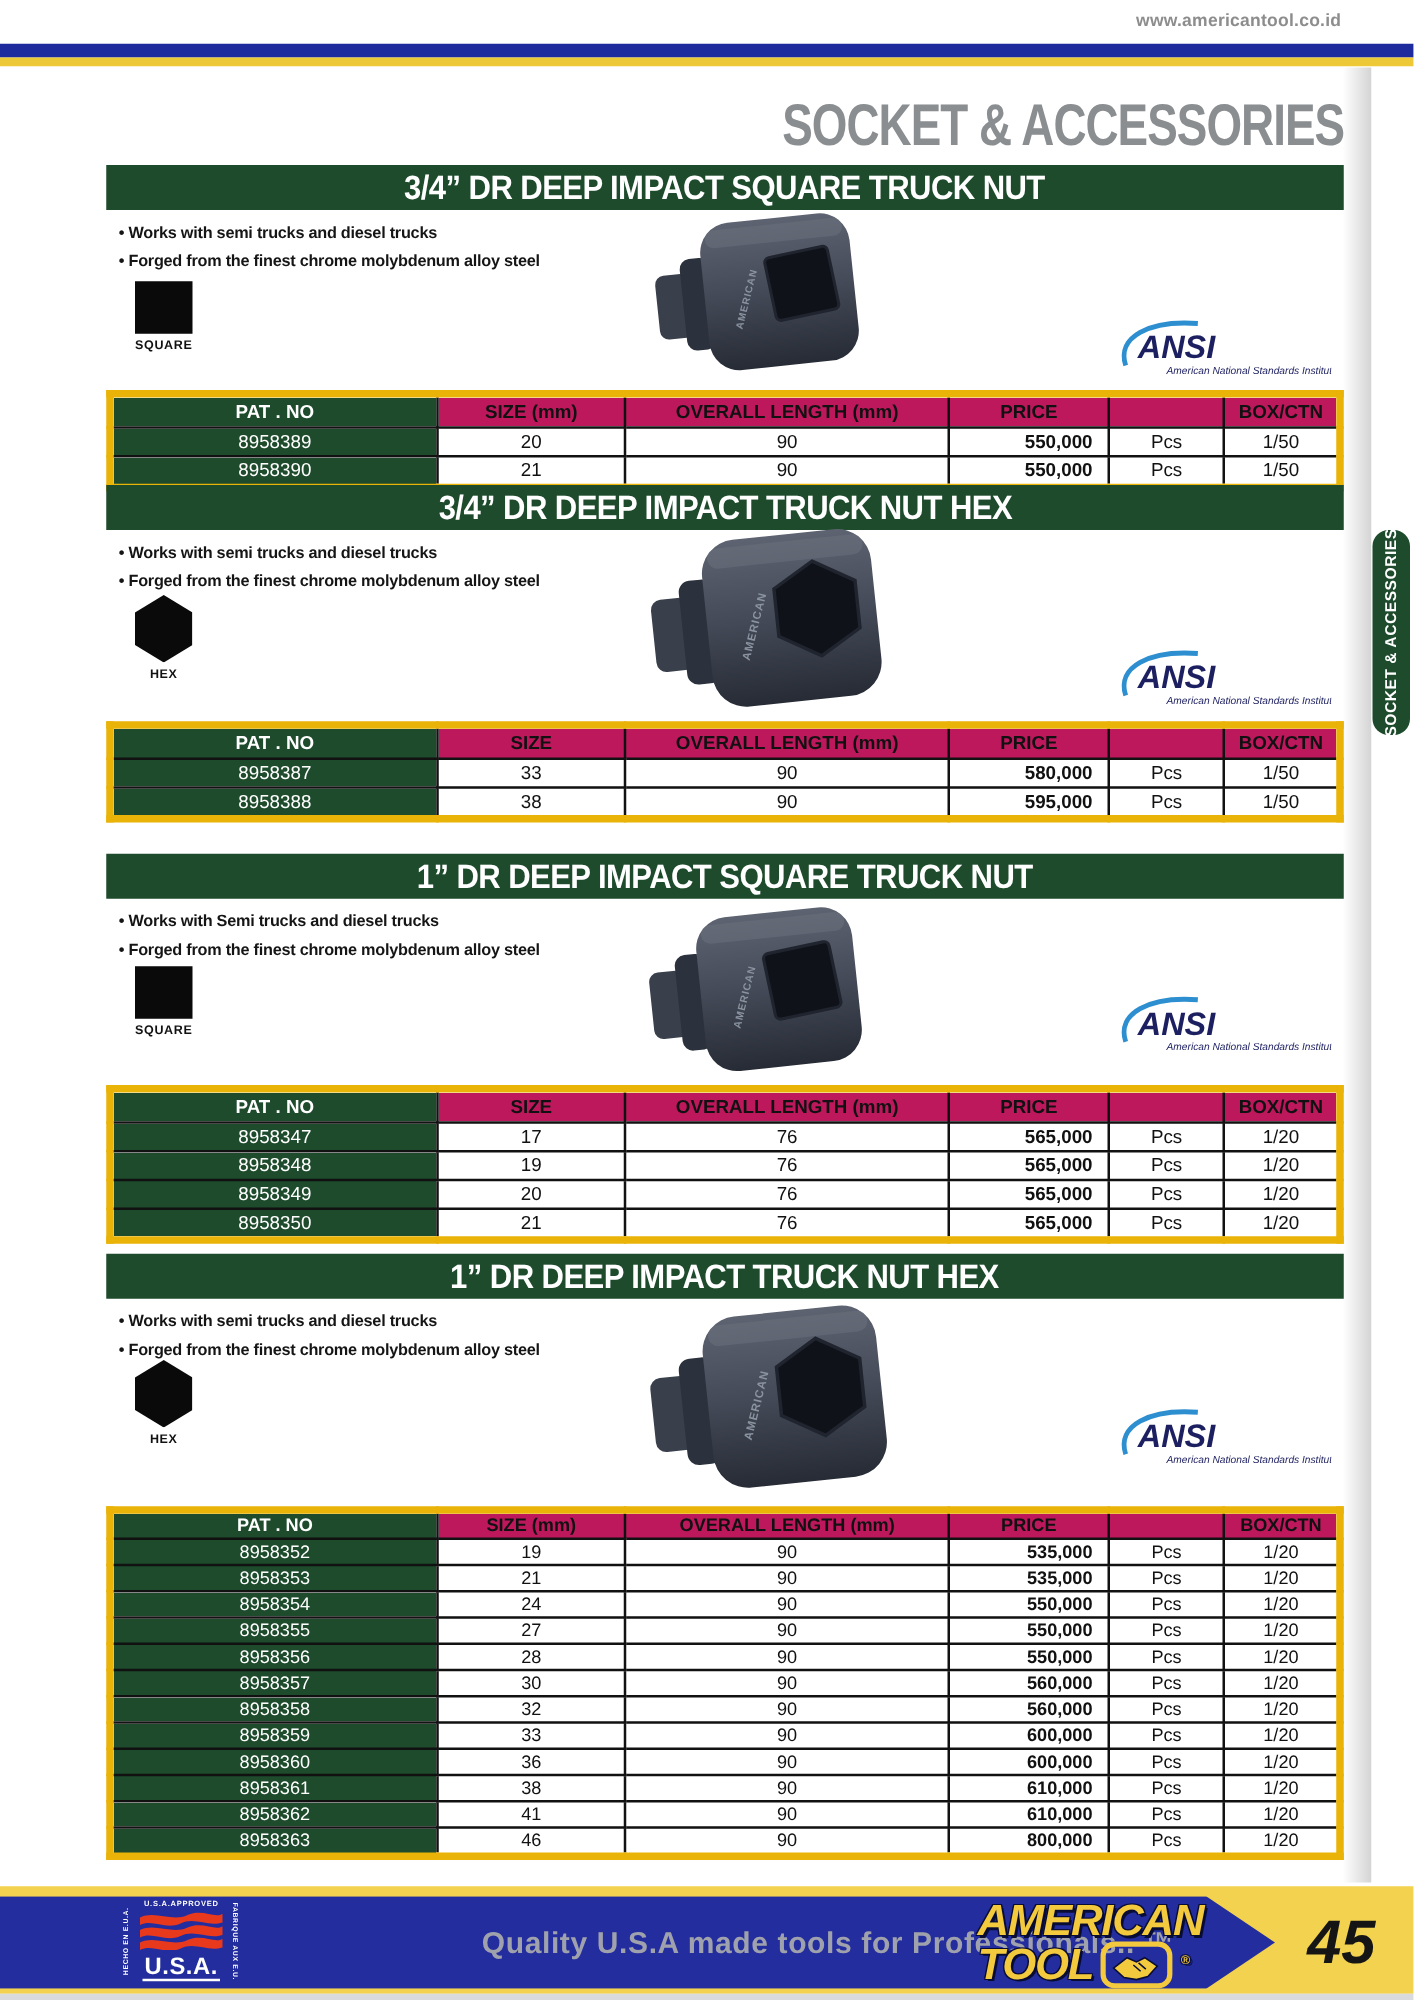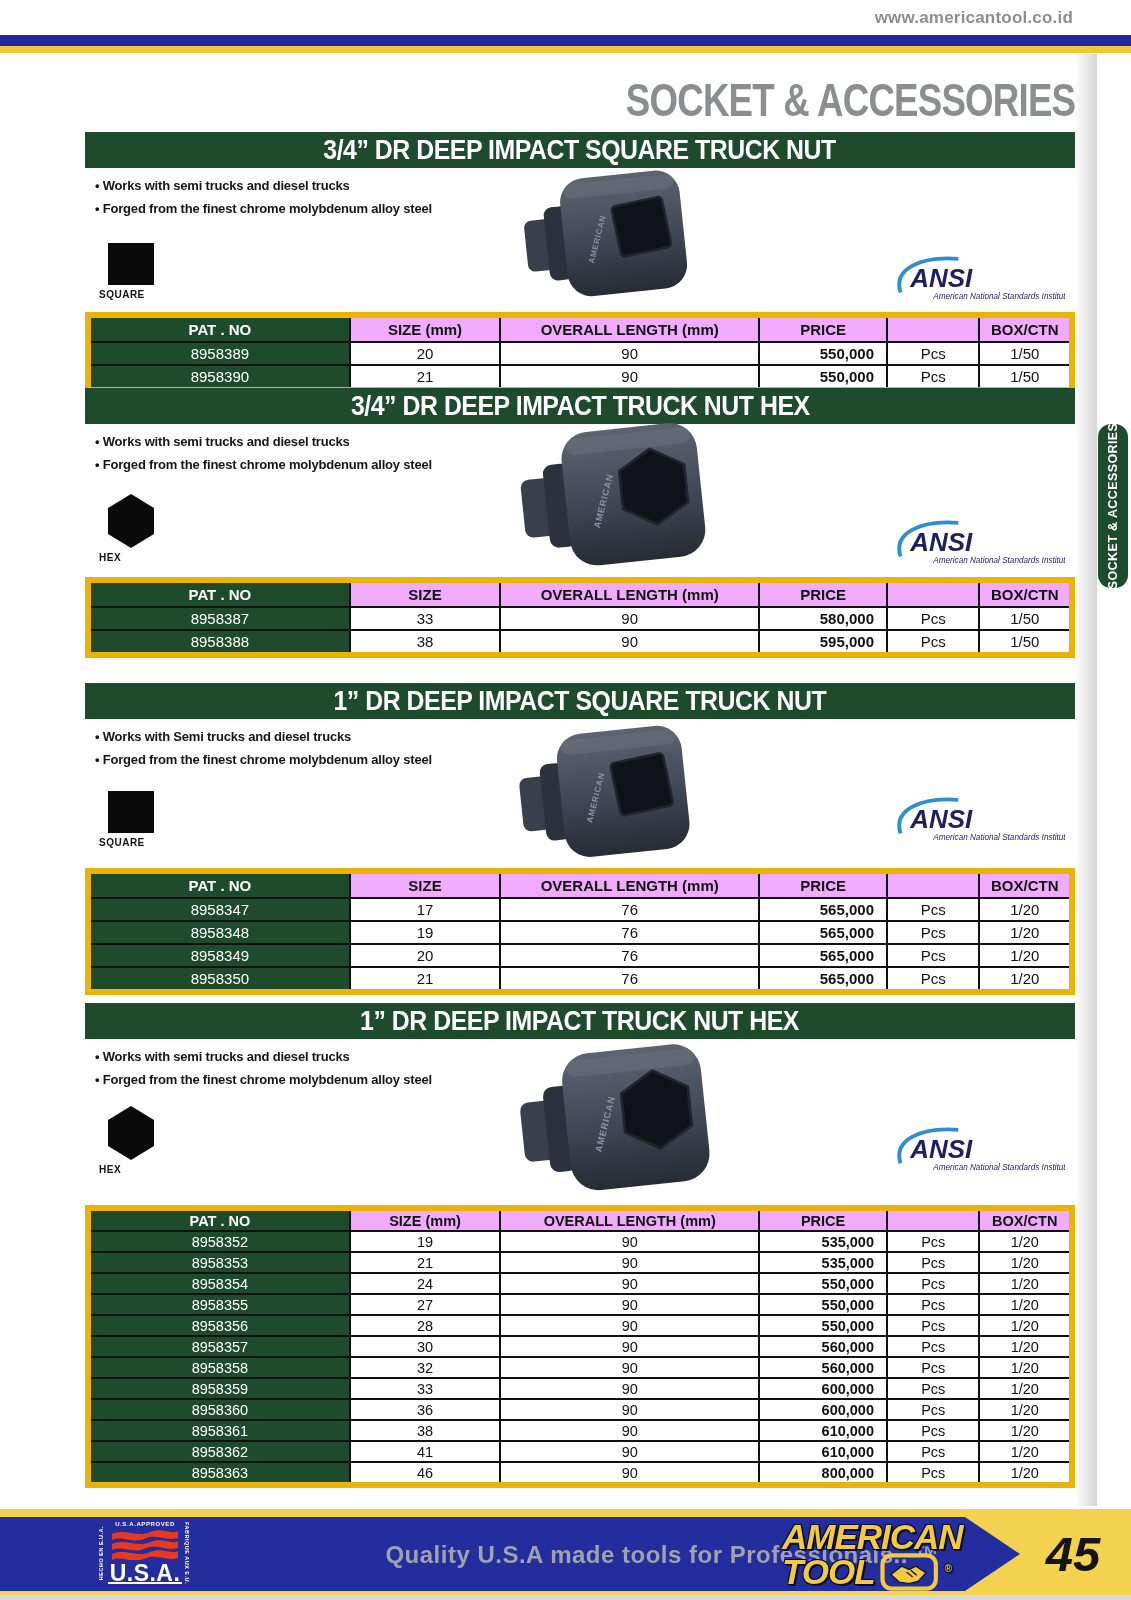--- a/index.html
+++ b/index.html
@@ -1,20 +1,20 @@
 <!DOCTYPE html>
 <html><head>
 <meta charset="utf-8">
 <style>
   html,body{margin:0;padding:0;background:#fff;}
   .page{position:relative;width:1131px;height:1600px;background:#ffffff;overflow:hidden;
         font-family:"Liberation Sans","DejaVu Sans",sans-serif;color:#111;}
 
   
-  .site-url{position:absolute;top:8px;right:58px;font-size:17px;font-weight:bold;color:#8d8d8d;letter-spacing:.2px;}
+  .site-url{position:absolute;top:8px;right:58px;font-size:14px;font-weight:bold;color:#8d8d8d;letter-spacing:.2px;}
   .bar-blue{position:absolute;top:35px;left:0;width:100%;height:11px;background:#1e2b9c;}
   .bar-yellow{position:absolute;top:46px;left:0;width:100%;height:7px;background:#edc937;}
   .page-title{position:absolute;top:72px;right:56px;font-size:47px;font-weight:bold;color:#8b8e90;
               white-space:nowrap;transform:scaleX(.78);transform-origin:right center;letter-spacing:-1px;}
 
   
   .edge-shadow{position:absolute;top:54px;left:1074px;width:23px;height:1452px;
                background:linear-gradient(to right,rgba(0,0,0,0),rgba(0,0,0,.17));}
   .side-tab{position:absolute;top:424px;left:1098px;width:30px;height:164px;background:#1d4b2c;border-radius:13px;}
   .side-tab span{position:absolute;top:50%;left:50%;transform:translate(-50%,-50%) rotate(-90deg);
@@ -23,37 +23,37 @@
   
   .section{position:absolute;left:85px;width:990px;}
   .sec-bar{position:absolute;top:0;left:0;width:100%;height:36px;background:#1d4b2c;
            display:flex;align-items:center;justify-content:center;}
   .sec-bar span{color:#fff;font-size:27px;font-weight:bold;white-space:nowrap;
                 transform:scaleX(.92);letter-spacing:-.5px;}
   .bullets{position:absolute;left:10px;top:42px;}
   .bullet{font-size:13px;font-weight:bold;letter-spacing:-.2px;color:#151515;line-height:23px;white-space:nowrap;}
   .bullet:before{content:"• ";}
 
-  .drive{position:absolute;left:14px;text-align:left;width:64px;margin-top:18px;}
+  .drive{position:absolute;left:14px;text-align:center;width:64px;}
   .drive-shape{margin:0 auto;width:46px;height:42px;background:#0a0a0a;}
   .section[data-drive="hex"] .drive-shape{width:46px;height:54px;
       clip-path:polygon(50% 0,100% 26%,100% 74%,50% 100%,0 74%,0 26%);}
   .drive-label{margin-top:4px;font-size:10px;font-weight:bold;letter-spacing:.5px;color:#111;}
 
   .socket{position:absolute;}
   .section .hole-square{display:none;} .section[data-drive="square"] .hole-square{display:block;}
   .section .hole-hex{display:none;}    .section[data-drive="hex"] .hole-hex{display:block;}
 
   .ansi{position:absolute;width:175px;}
 
   
   .spec-table{position:absolute;left:0;width:100%;border-collapse:collapse;table-layout:fixed;
               border:6px solid #eab308;}
   .spec-table th,.spec-table td{border:2px solid #111;padding:0;font-size:15px;height:21px;overflow:hidden;white-space:nowrap;}
-  .spec-table thead th{height:23px;font-weight:bold;text-align:center;background:#f0abfc;}
+  .spec-table thead th{height:23px;font-weight:bold;text-align:center;background:#be185d;}
   .spec-table thead th.c0{background:#1d4b2c;color:#fff;}
   .spec-table td.c0{background:#1d4b2c;color:#fff;text-align:center;}
   .spec-table td.c1,.spec-table td.c2,.spec-table td.c4,.spec-table td.c5{text-align:center;}
   .spec-table td.c3{font-weight:bold;text-align:right;padding-right:12px;}
   .spec-table.compact th,.spec-table.compact td{height:19px;font-size:14.5px;}
   .w0{width:26.6%}.w1{width:15.3%}.w2{width:26.3%}.w3{width:13%}.w4{width:9.4%}.w5{width:9.4%}
 
   
   .footer-band{position:absolute;top:1509px;left:0;width:100%;height:86px;background:#f2d24e;}
   .footer-blue{position:absolute;top:1517px;left:0;width:1020px;height:74px;background:#232d9e;
@@ -62,21 +62,21 @@
   .tagline{position:absolute;left:340px;top:24px;width:645px;text-align:center;
            color:#9fa1ac;font-size:24px;font-weight:bold;letter-spacing:.5px;white-space:nowrap;}
   .page-num{position:absolute;top:1526px;left:1028px;width:90px;text-align:center;
             font-size:49px;font-weight:bold;color:#151515;font-style:italic;}
 
   .usa-logo{position:absolute;left:88px;top:3px;width:114px;height:68px;text-align:center;color:#fff;}
   .usa-top{font-size:6px;font-weight:bold;letter-spacing:.6px;line-height:8px;}
   .usa-side{position:absolute;font-size:5.5px;font-weight:bold;letter-spacing:.5px;white-space:nowrap;}
   .usa-left{left:-14px;top:30px;transform:rotate(-90deg);}
   .usa-right{right:-16px;top:30px;transform:rotate(90deg);}
-  .usa-bottom{font-size:23px;font-weight:bold;letter-spacing:.5px;line-height:18px;border-bottom:2px solid #fff;
+  .usa-bottom{font-size:19px;font-weight:bold;letter-spacing:.5px;line-height:18px;border-bottom:2px solid #fff;
               display:inline-block;padding:0 2px;}
 
   .brand{position:absolute;left:782px;top:5px;width:220px;color:#f3c93e;font-style:italic;font-weight:bold;
          text-shadow:-1px -1px 0 #0a0d33,1px -1px 0 #0a0d33,-1px 1px 0 #0a0d33,1px 1px 0 #0a0d33,2px 2px 0 #0a0d33;}
   .brand-line1{font-size:35px;line-height:30px;letter-spacing:-1px;}
   .brand-line2{font-size:35px;line-height:34px;letter-spacing:-1px;display:flex;align-items:center;gap:4px;}
   .brand-reg{font-size:10px;color:#f3c93e;align-self:flex-start;}
 </style>
 </head>
 <body>

